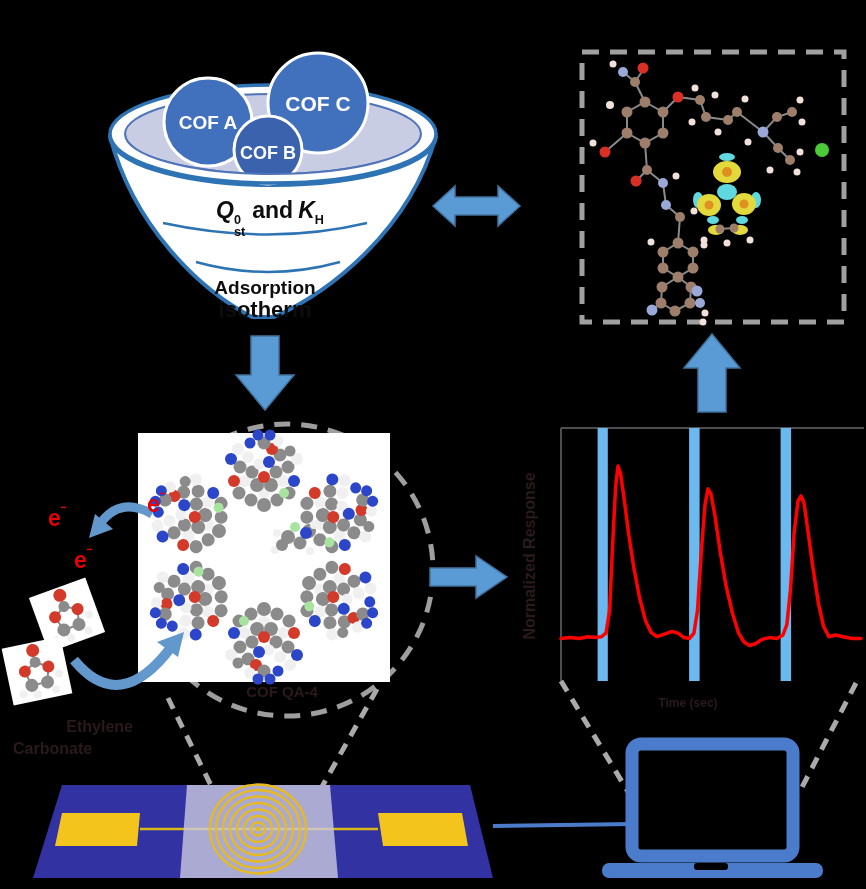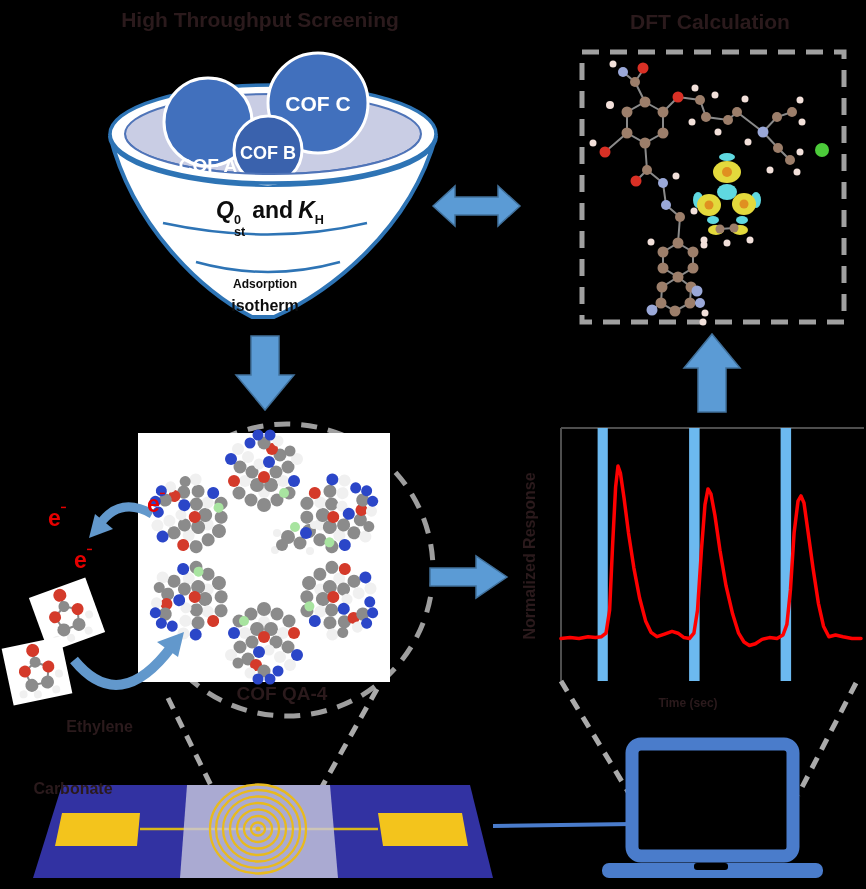--- a/index.html
+++ b/index.html
@@ -280,39 +280,37 @@
     <line x1="493" y1="826" x2="632" y2="824" stroke="#4a7ccb" stroke-width="4"></line>
   </g>
 
   <g>
     <rect x="632" y="744" width="161" height="112" rx="9" fill="#000000" stroke="#4a7ccb" stroke-width="13"></rect>
     <rect x="602" y="863" width="221" height="15" rx="7" fill="#4a7ccb"></rect>
     <rect x="694" y="863" width="34" height="7" rx="3" fill="#000000"></rect>
   </g>
 </svg>
 
-<div class="txt faint section-title" style="left:100px;top:8px;width:320px;">High Throughput Screening</div>
-<div class="txt faint section-title" style="left:560px;top:10px;width:300px;">DFT Calculation</div>
-
-<div class="txt sphere-label" style="left:168px;top:112px;width:80px;font-size:19px;margin-top:43px;">COF A</div>
+
+<div class="txt sphere-label" style="left:168px;top:112px;width:80px;font-size:19px;">COF A</div>
 <div class="txt sphere-label" style="left:228px;top:143px;width:80px;font-size:18px;">COF B</div>
 <div class="txt sphere-label" style="left:268px;top:92px;width:100px;font-size:21px;">COF C</div>
 
 <div class="txt funnel-text qline" style="left:170px;top:197px;width:200px;"><span class="ital">Q</span><span class="stack">
         <span>0</span>
         <span>st</span>
       </span><span class="mid">and</span><span class="ital">K</span><sub>H</sub></div>
-<div class="txt funnel-text" style="left:190px;top:277px;width:150px;font-size:12px;">Adsorption</div>
-<div class="txt funnel-text" style="left:190px;top:297px;width:150px;font-size:16px;">isotherm</div>
+<div class="txt funnel-text" style="left:190px;top:277px;width:150px;font-size:19px;">Adsorption</div>
+<div class="txt funnel-text" style="left:190px;top:297px;width:150px;font-size:22px;">isotherm</div>
 
 <div class="txt electron" style="left:48px;top:500px;"><span>e</span><sup>⁻</sup></div>
 <div class="txt electron" style="left:74px;top:542px;"><span>e</span><sup>⁻</sup></div>
 <div class="txt electron" style="left:147px;top:486px;"><span>e</span><sup>⁻</sup></div>
 
-<div class="txt faint" style="left:182px;top:683px;width:200px;font-size:19px;text-align:center;">COF QA-4</div>
+<div class="txt faint" style="left:182px;top:683px;width:200px;font-size:15px;text-align:center;">COF QA-4</div>
 
 <div class="txt faint" style="left:13px;top:718px;width:120px;font-size:16px;text-align:right;">Ethylene</div>
-<div class="txt faint" style="left:13px;top:740px;width:120px;font-size:16px;text-align:center;margin-top:40px;">Carbonate</div>
+<div class="txt faint" style="left:13px;top:740px;width:120px;font-size:16px;text-align:left;">Carbonate</div>
 
 <div class="txt faint ylabel" style="left:401px;top:546px;width:260px;height:20px;font-size:16px;">Normalized Response</div>
 <div class="txt faint" style="left:608px;top:696px;width:160px;font-size:12px;text-align:center;">Time (sec)</div>
 
 </div>
 
 </body></html>

